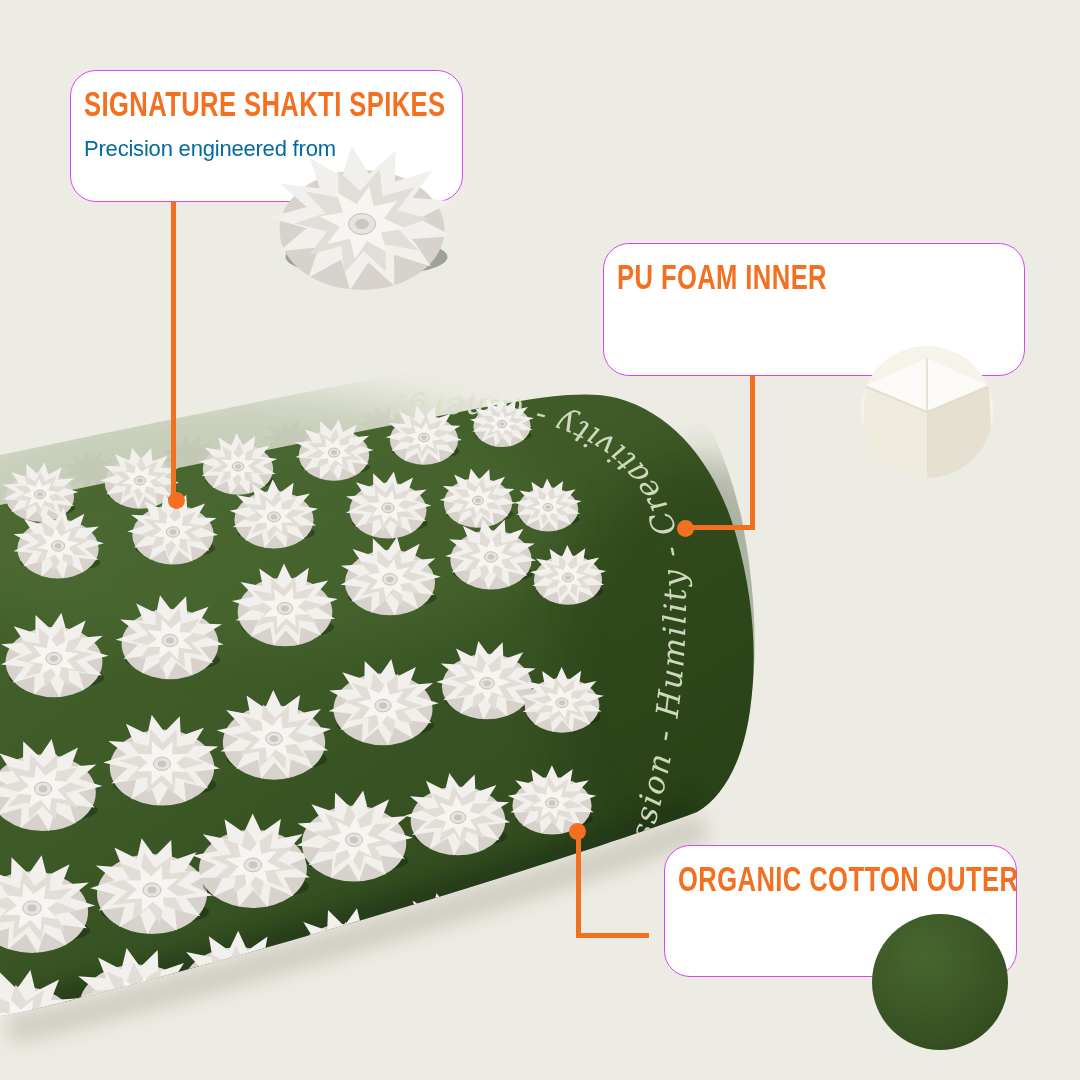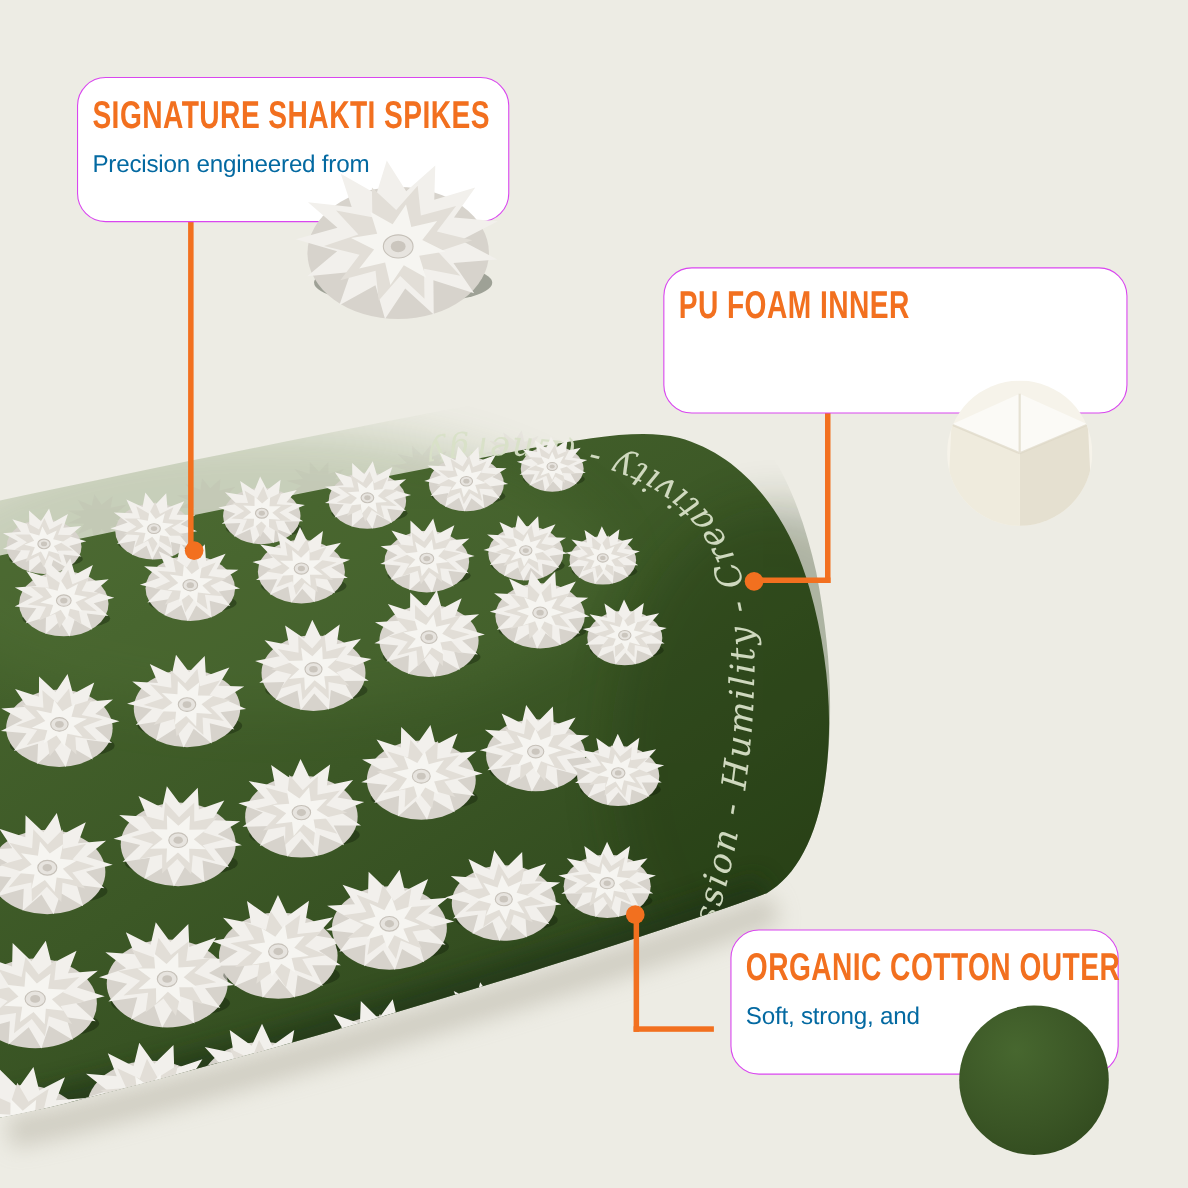--- a/index.html
+++ b/index.html
@@ -353,21 +353,20 @@
     <div class="callout-title">SIGNATURE SHAKTI SPIKES</div>
     <div class="callout-body">Precision engineered from</div>
   </div>
 
   <div class="callout" id="callout-foam">
     <div class="callout-title">PU FOAM INNER</div>
   </div>
 
   <div class="callout" id="callout-cotton">
     <div class="callout-title">ORGANIC COTTON OUTER</div>
-    <div class="callout-body">Soft, strong, and</div>
   </div>
 
   <svg class="chip" id="chip-spike" viewBox="0 0 192 186">
     <g id="g-chip">
         <ellipse cx="100.5" cy="131" rx="81" ry="19.5" fill="rgba(12,22,6,0.35)"></ellipse>
         <ellipse cx="96" cy="104" rx="82.5" ry="60" fill="#D7D3CC"></ellipse>
         <polygon points="186.1,109.9 146.2,113.0 165.1,140.6 128.0,128.8 128.3,160.0 102.4,136.2 84.0,163.9 75.3,133.4 42.5,151.4 53.0,121.2 13.3,125.2 40.5,102.3 3.0,91.4 40.8,81.0 14.0,57.8 53.7,62.2 43.8,32.0 76.2,50.3 85.6,19.9 103.3,47.9 129.7,24.4 128.8,55.6 166.1,44.4 146.7,71.7 186.5,75.2 153.0,92.4" fill="#F2F0EC"></polygon>
         <polygon points="152.5,124.6 119.5,118.4 119.9,145.5 97.8,125.0 78.3,147.1 75.4,120.1 43.4,128.8 60.9,105.6 28.6,97.6 59.8,87.1 39.5,65.4 72.5,71.6 72.1,44.5 94.2,65.0 113.7,42.9 116.6,69.9 148.6,61.2 131.1,84.4 163.4,92.4 132.2,102.9" fill="#E2DED7"></polygon>
         <polygon points="121.3,126.6 101.1,115.1 88.9,133.0 84.1,112.7 60.6,118.0 74.1,100.8 53.1,90.4 76.9,86.4 70.7,66.4 90.9,77.9 103.1,60.0 107.9,80.3 131.4,75.0 117.9,92.2 138.9,102.6 115.1,106.6" fill="#F6F5F1"></polygon>
         <ellipse cx="96" cy="98" rx="13.5" ry="10.5" fill="#E7E4DF" stroke="#C6C1B9" stroke-width="1"></ellipse>

